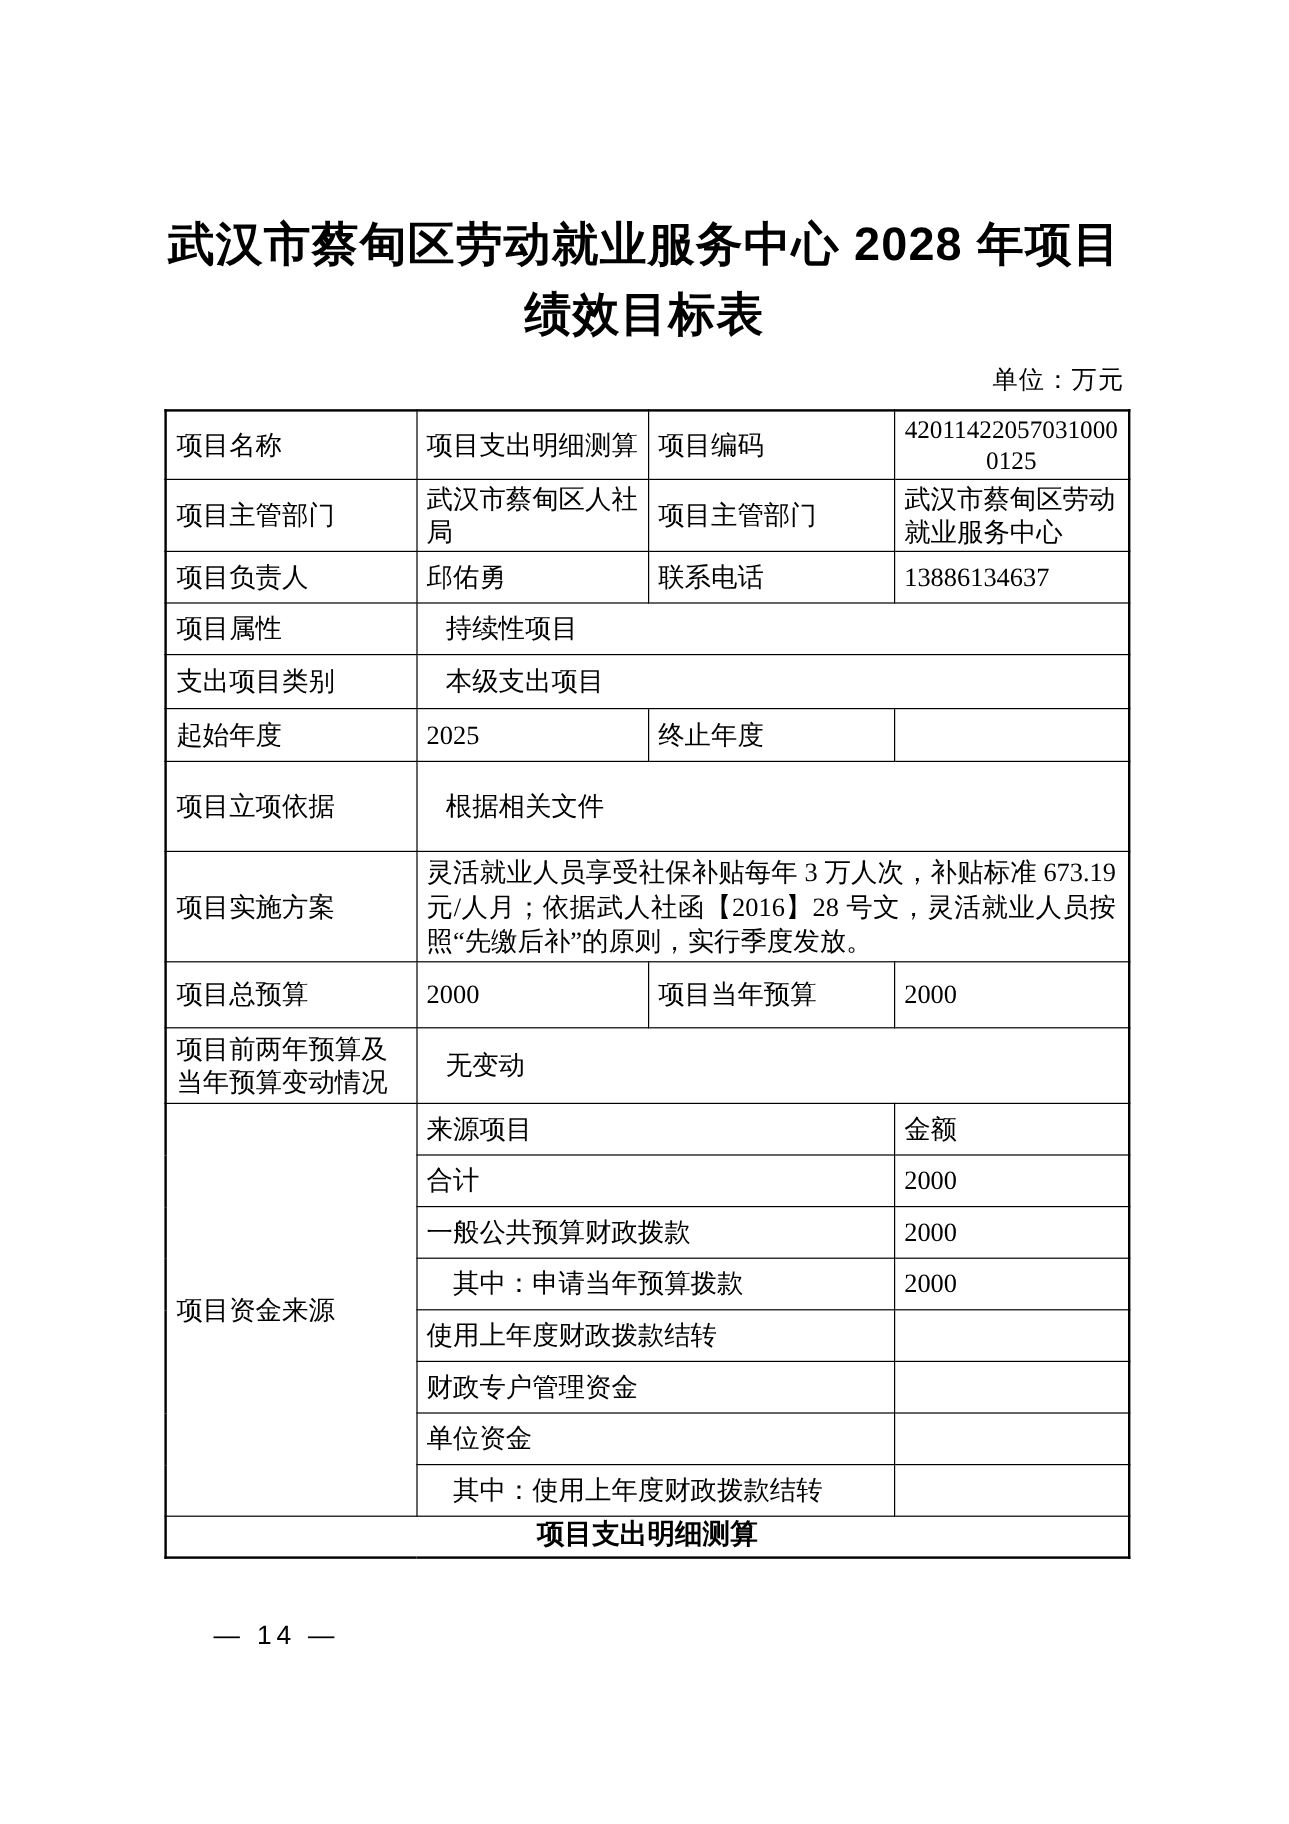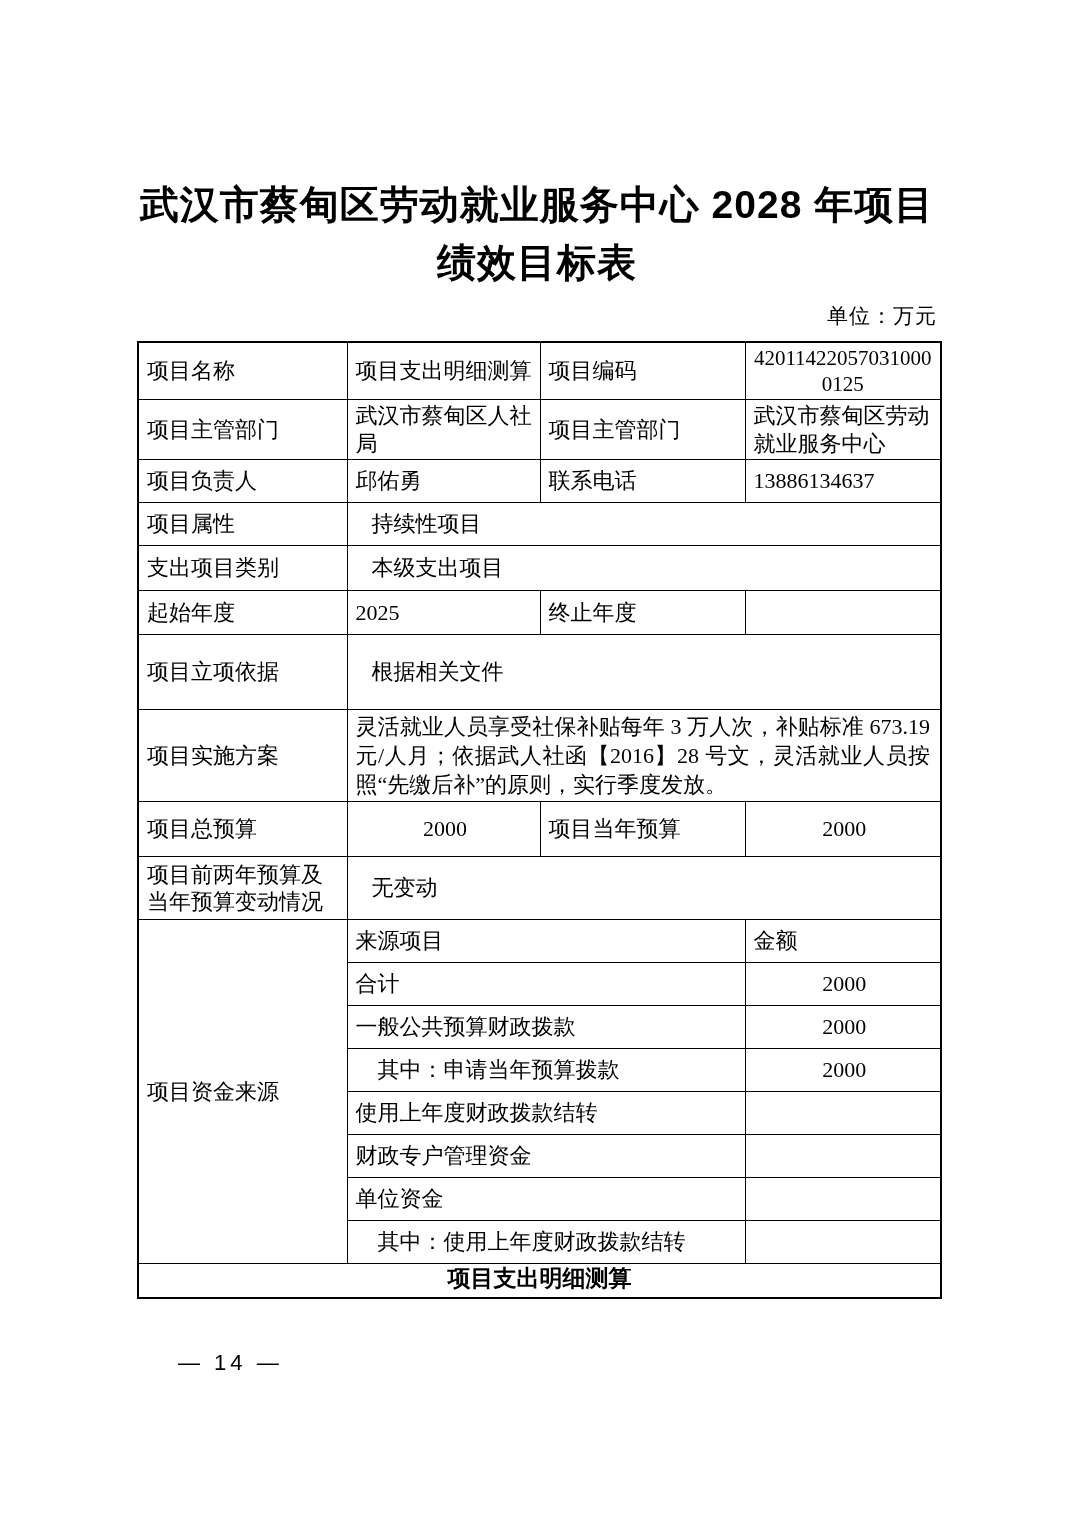--- a/index.html
+++ b/index.html
@@ -69,21 +69,21 @@
   tr.h43 { height: 43px; }
   tr.h45 { height: 45px; }
   tr.h44 { height: 44px; }
   tr.h75 { height: 75px; }
   tr.h83 { height: 83px; }
   tr.h85 { height: 63px; }
   tr.h33 { height: 33px; }
 
   td.center { }
   td.val-left { padding-left: 24px; }
-  td.num-right { text-align: center; padding-right: 5px; }
+  td.num-right { text-align: left; padding-right: 5px; }
   td.indent { padding-left: 30px; }
   td.code-cell {
     text-align: center;
     font-size: 21px;
     line-height: 26px;
     word-break: break-all;
     padding-left: 5px;
     padding-right: 5px;
   }
   td.plan-cell {

